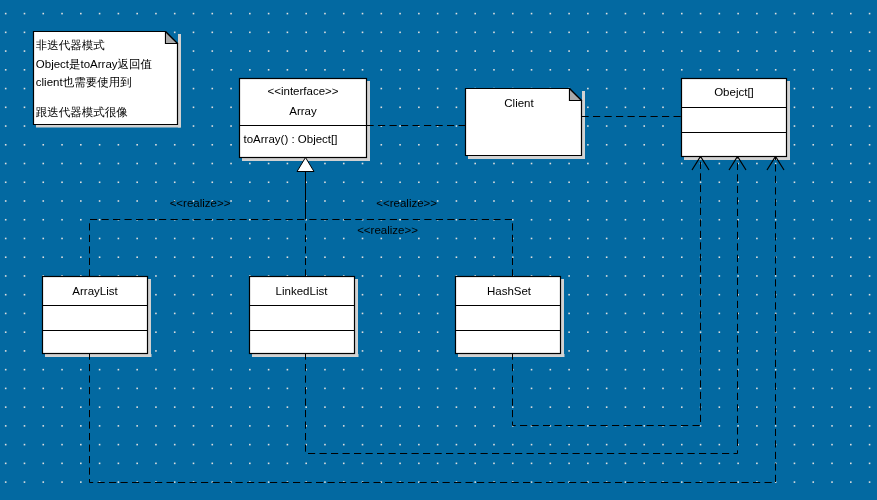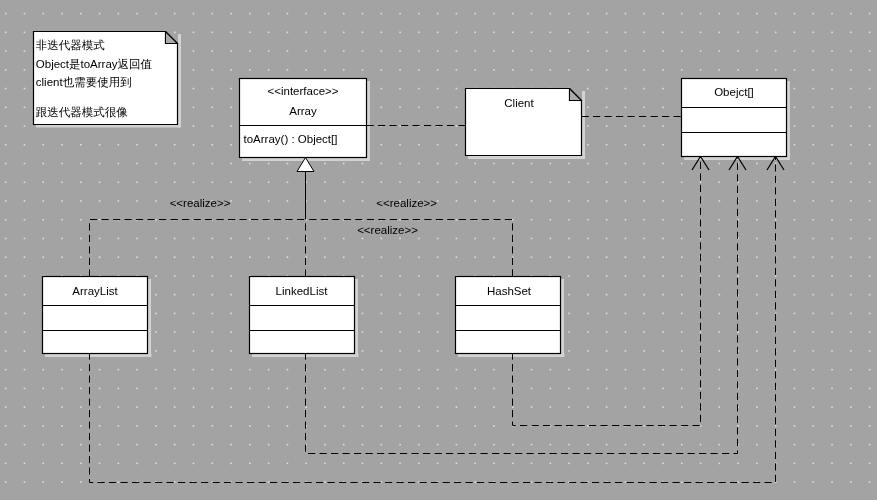--- a/index.html
+++ b/index.html
@@ -2,21 +2,21 @@
 <html><head>
 <meta charset="utf-8">
 <title>UML Diagram</title>
 <style>
   html,body{margin:0;padding:0;}
   body{
     width:877px;height:500px;overflow:hidden;
     font-family:"Liberation Sans", sans-serif;
     background:#efefef;
   }
-  #canvas{position:relative;width:877px;height:500px;background:#a3a3a3;}
+  #canvas{position:relative;width:877px;height:500px;background:#0369a1;}
   svg.layer{position:absolute;left:0;top:0;width:877px;height:500px;}
   .boxtext{font-family:"Liberation Sans",sans-serif;font-size:11.5px;fill:#000;}
   #labels{transform:translateZ(0);}
   .center{text-anchor:middle;}
   .umlbox{fill:#ffffff;stroke:#000000;stroke-width:1.2;}
   .divider{stroke:#000000;stroke-width:1.2;}
   .dashline{stroke:#000000;stroke-width:1;fill:none;stroke-dasharray:7.2 4.3;}
   .solidline{stroke:#000000;stroke-width:1;fill:none;}
   .arrowhollow{fill:#ffffff;stroke:#000000;stroke-width:1;}
   .arrowopen{fill:none;stroke:#000000;stroke-width:1.2;stroke-linecap:butt;}

